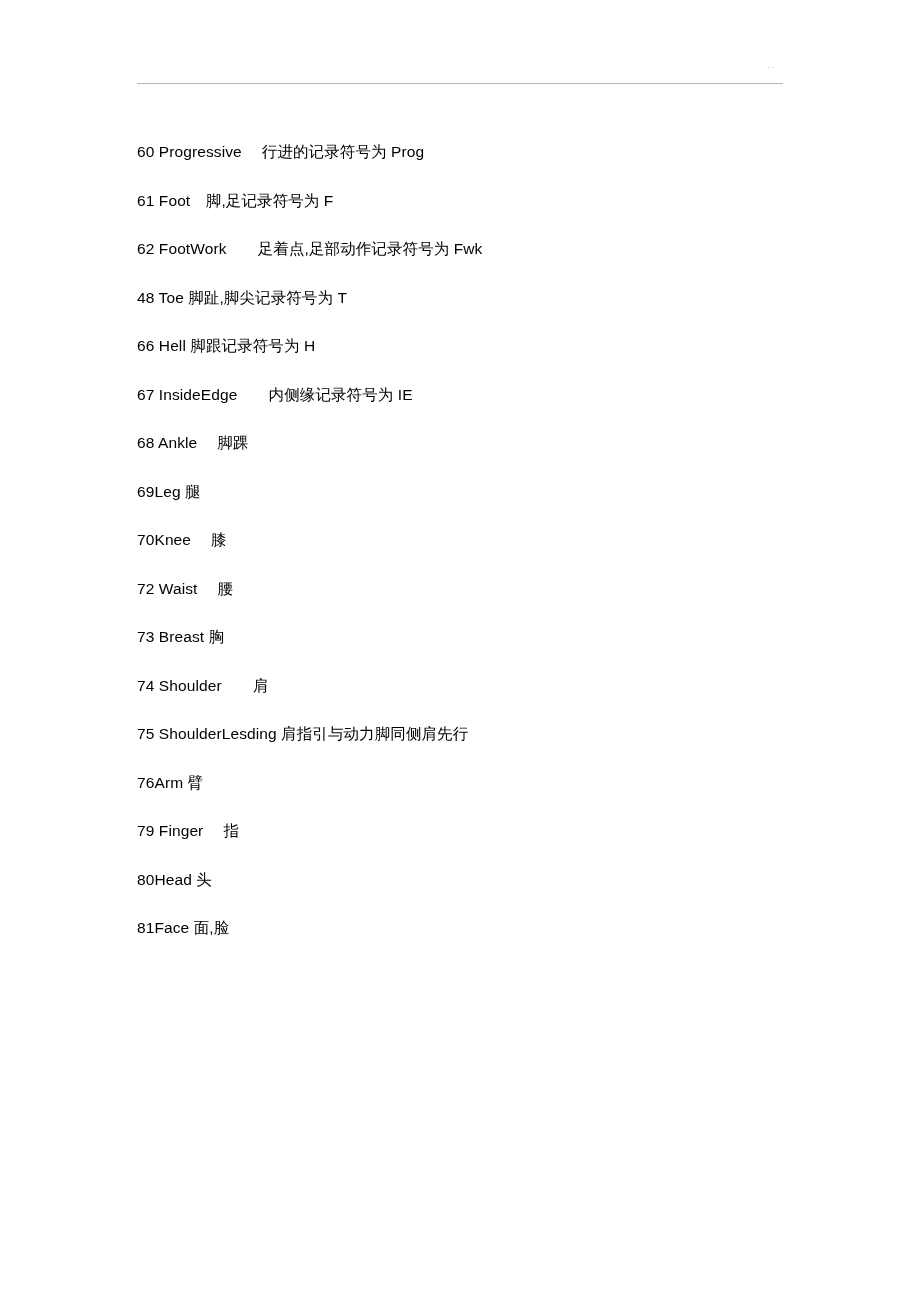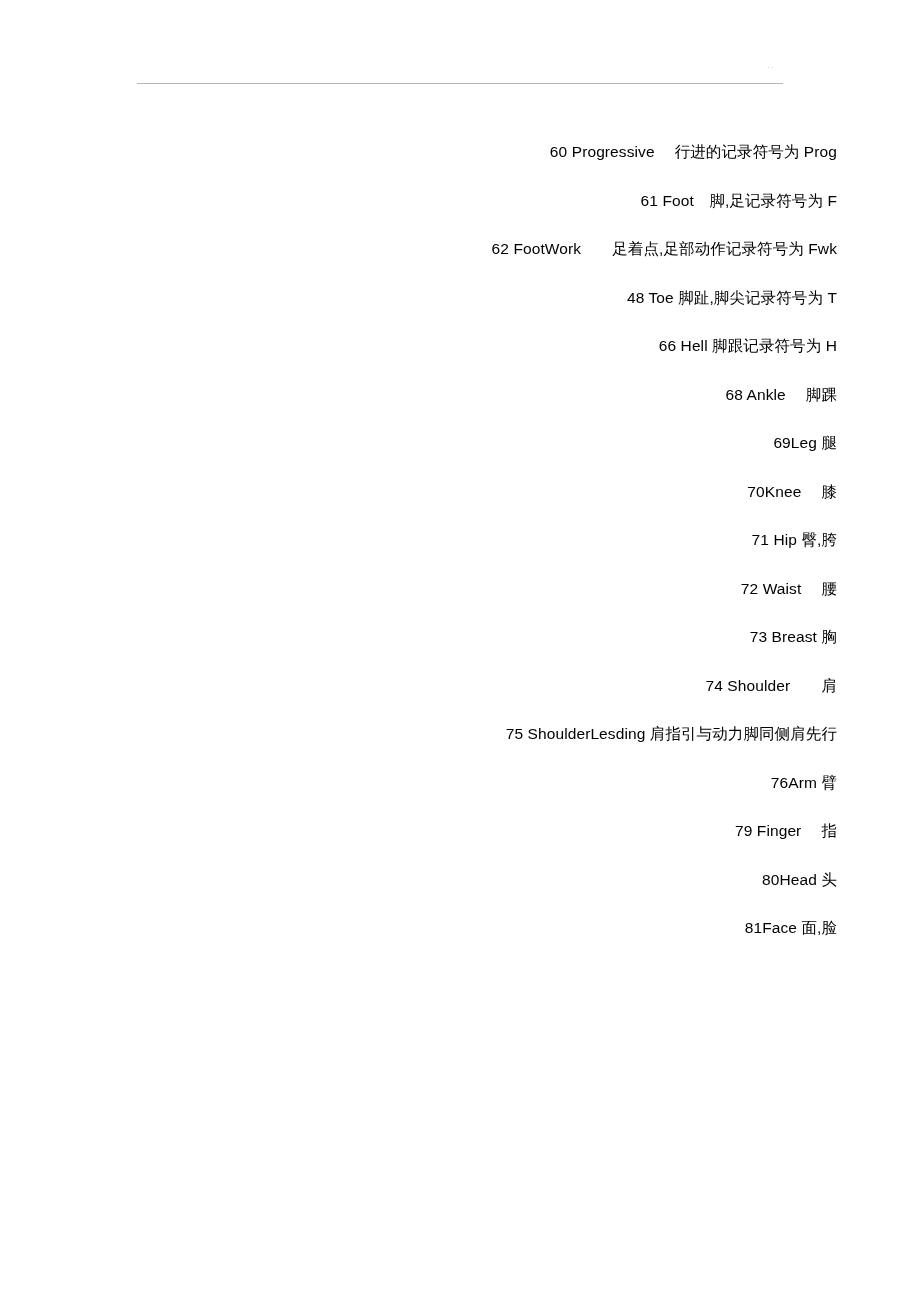--- a/index.html
+++ b/index.html
@@ -59,43 +59,42 @@
     top: 128px;
     width: 700px;
   }
   .entry {
     font-size: 15.5px;
     line-height: 48.5px;
     height: 48.5px;
     color: #000000;
     white-space: pre;
     letter-spacing: 0.1px;
-    text-align: right;
   }
 </style>
 </head>
 <body>
 
 <div class="page">
 
   <div class="header">
     <div class="header-note">··</div>
     <div class="header-rule"></div>
   </div>
 
   <div class="content">
     <div class="entry">60 Progressive　 行进的记录符号为 Prog</div>
     <div class="entry">61 Foot　脚,足记录符号为 F</div>
     <div class="entry">62 FootWork　　足着点,足部动作记录符号为 Fwk</div>
     <div class="entry">48 Toe 脚趾,脚尖记录符号为 T</div>
     <div class="entry">66 Hell 脚跟记录符号为 H</div>
+    <div class="entry">67 InsideEdge　　内侧缘记录符号为 IE</div>
     <div class="entry">68 Ankle　 脚踝</div>
     <div class="entry">69Leg 腿</div>
     <div class="entry">70Knee　 膝</div>
-    <div class="entry">71 Hip 臀,胯</div>
     <div class="entry">72 Waist　 腰</div>
     <div class="entry">73 Breast 胸</div>
     <div class="entry">74 Shoulder　　肩</div>
     <div class="entry">75 ShoulderLesding 肩指引与动力脚同侧肩先行</div>
     <div class="entry">76Arm 臂</div>
     <div class="entry">79 Finger　 指</div>
     <div class="entry">80Head 头</div>
     <div class="entry">81Face 面,脸</div>
   </div>
 

